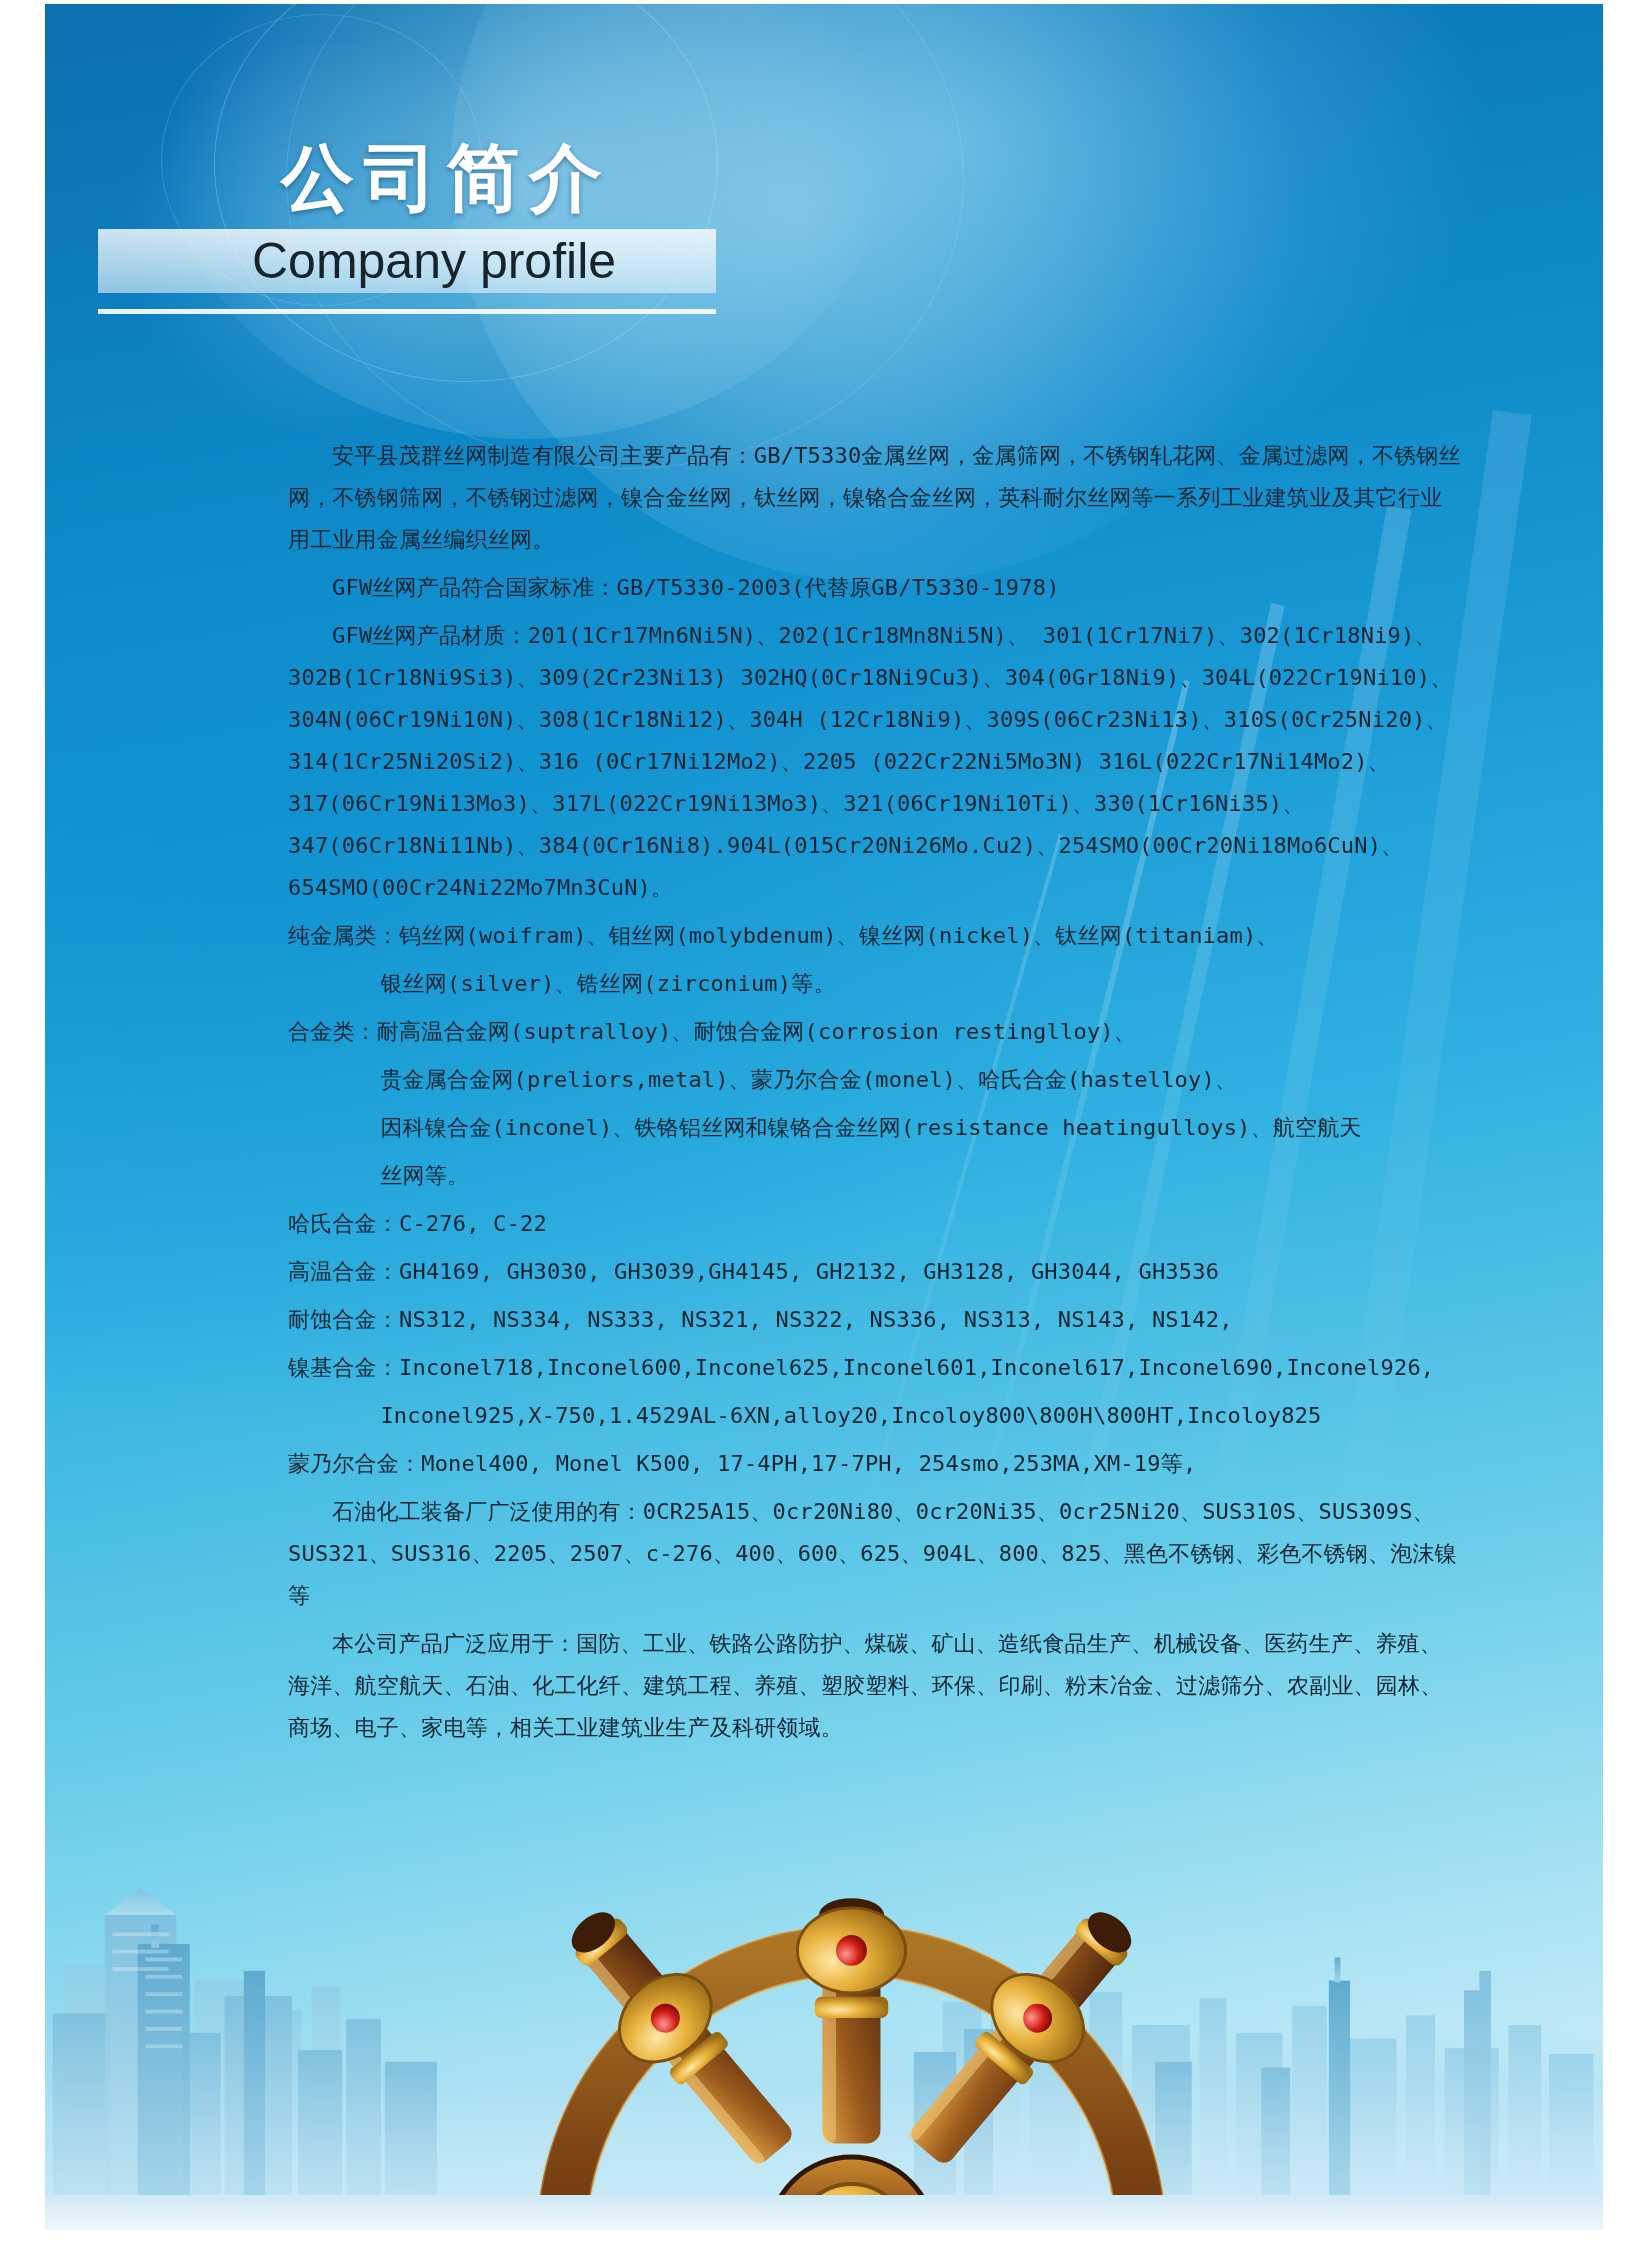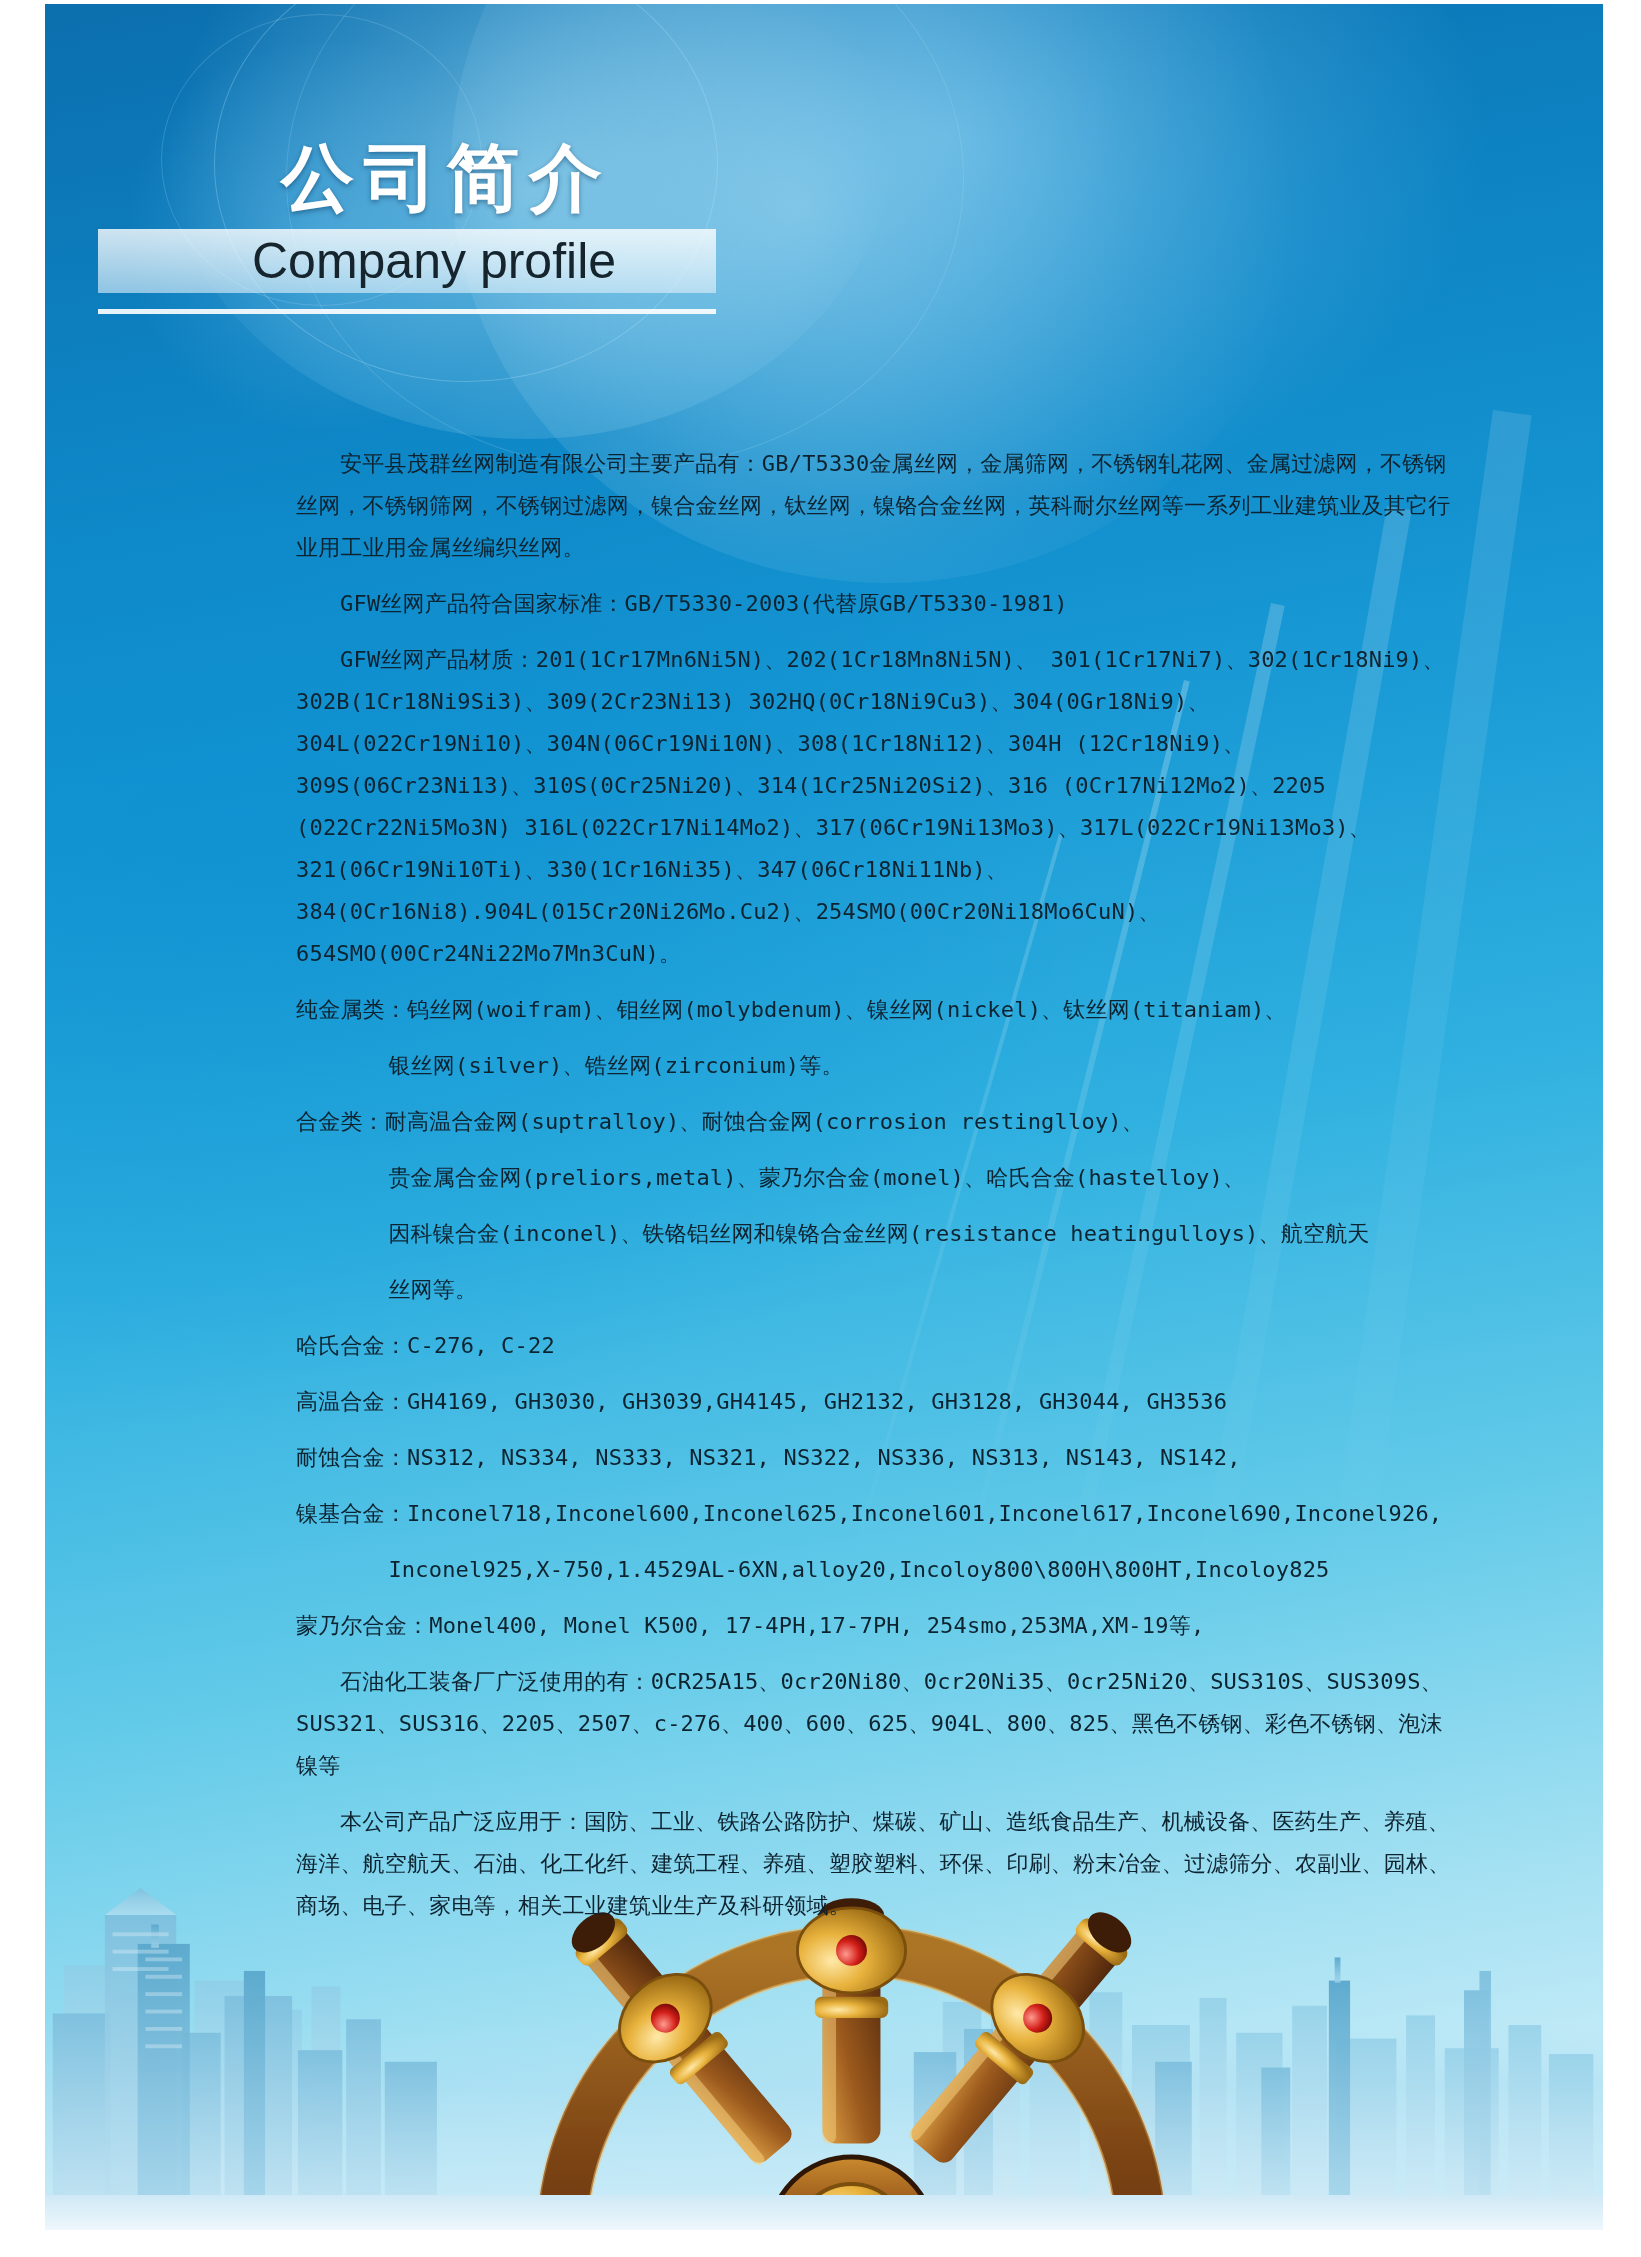--- a/index.html
+++ b/index.html
@@ -132,21 +132,21 @@
     left: 237px;
     top: 425px;
     width: 1188px;
     color: #0d2330;
     font-family: "DejaVu Sans Mono", "Liberation Mono", monospace;
     font-size: 22px;
     line-height: 42px;
     letter-spacing: 0.2px;
   }
   #content p {
-    margin: 14px;
+    margin: 6px;
     white-space: pre-wrap;
   }
   .indent-2 { text-indent: 2em; }
   .indent-hang2 { padding-left: 4.2em; }
 
   
   #skyline {
     position: absolute;
     left: 0;
     bottom: 33px;
@@ -380,21 +380,21 @@
 
     <div id="title-block">
       <div id="title-bar"></div>
       <div id="title-rule"></div>
       <div id="title-cn">公司简介</div>
       <div id="title-en">Company profile</div>
     </div>
 
     <div id="content">
       <p class="indent-2">安平县茂群丝网制造有限公司主要产品有：GB/T5330金属丝网，金属筛网，不锈钢轧花网、金属过滤网，不锈钢丝网，不锈钢筛网，不锈钢过滤网，镍合金丝网，钛丝网，镍铬合金丝网，英科耐尔丝网等一系列工业建筑业及其它行业用工业用金属丝编织丝网。</p>
-      <p class="indent-2">GFW丝网产品符合国家标准：GB/T5330-2003(代替原GB/T5330-1981)</p>
+      <p class="indent-2">GFW丝网产品符合国家标准：GB/T5330-2003(代替原GB/T5330-1978)</p>
       <p class="indent-2">GFW丝网产品材质：201(1Cr17Mn6Ni5N)、202(1Cr18Mn8Ni5N)、 301(1Cr17Ni7)、302(1Cr18Ni9)、302B(1Cr18Ni9Si3)、309(2Cr23Ni13) 302HQ(0Cr18Ni9Cu3)、304(0Gr18Ni9)、304L(022Cr19Ni10)、304N(06Cr19Ni10N)、308(1Cr18Ni12)、304H (12Cr18Ni9)、309S(06Cr23Ni13)、310S(0Cr25Ni20)、314(1Cr25Ni20Si2)、316 (0Cr17Ni12Mo2)、2205 (022Cr22Ni5Mo3N) 316L(022Cr17Ni14Mo2)、317(06Cr19Ni13Mo3)、317L(022Cr19Ni13Mo3)、321(06Cr19Ni10Ti)、330(1Cr16Ni35)、347(06Cr18Ni11Nb)、384(0Cr16Ni8).904L(015Cr20Ni26Mo.Cu2)、254SMO(00Cr20Ni18Mo6CuN)、654SMO(00Cr24Ni22Mo7Mn3CuN)。</p>
       <p>纯金属类：钨丝网(woifram)、钼丝网(molybdenum)、镍丝网(nickel)、钛丝网(titaniam)、</p>
       <p class="indent-hang2">银丝网(silver)、锆丝网(zirconium)等。</p>
       <p>合金类：耐高温合金网(suptralloy)、耐蚀合金网(corrosion restinglloy)、</p>
       <p class="indent-hang2">贵金属合金网(preliors,metal)、蒙乃尔合金(monel)、哈氏合金(hastelloy)、</p>
       <p class="indent-hang2">因科镍合金(inconel)、铁铬铝丝网和镍铬合金丝网(resistance heatingulloys)、航空航天</p>
       <p class="indent-hang2">丝网等。</p>
       <p>哈氏合金：C-276, C-22</p>
       <p>高温合金：GH4169, GH3030, GH3039,GH4145, GH2132, GH3128, GH3044, GH3536</p>
       <p>耐蚀合金：NS312, NS334, NS333, NS321, NS322, NS336, NS313, NS143, NS142,</p>

